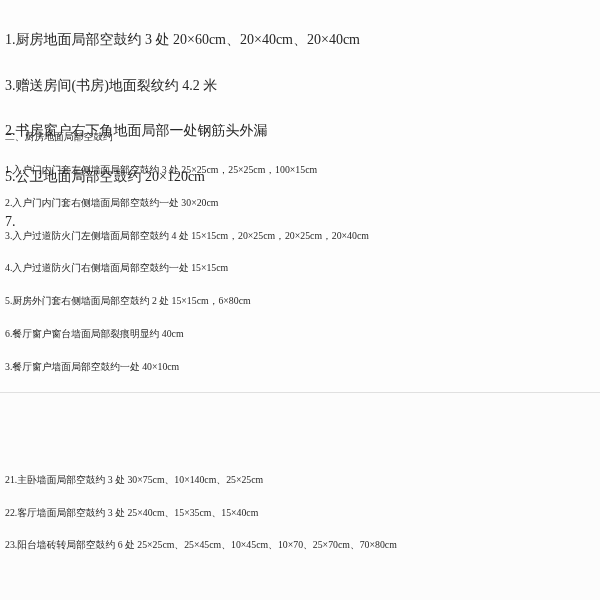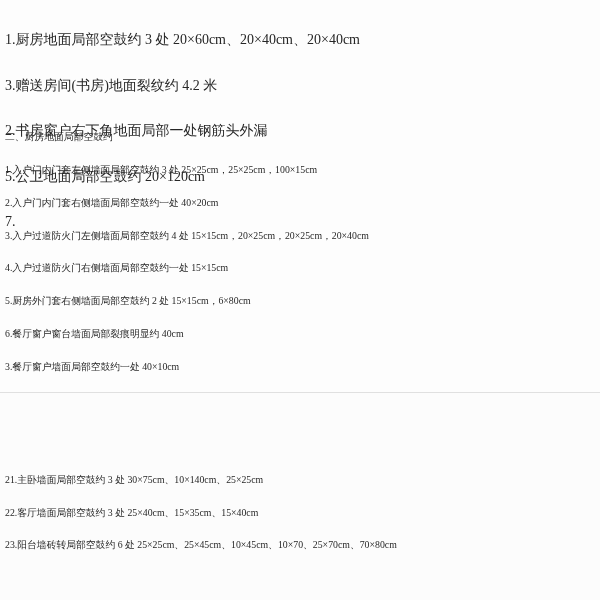--- a/index.html
+++ b/index.html
@@ -56,21 +56,21 @@
     <div class="line">1.厨房地面局部空鼓约 3 处 20×60cm、20×40cm、20×40cm</div>
     <div class="line">3.赠送房间(书房)地面裂纹约 4.2 米</div>
     <div class="line">2.书房窗户右下角地面局部一处钢筋头外漏</div>
     <div class="line">5.公卫地面局部空鼓约 20×120cm</div>
     <div class="line">7.</div>
   </div>
 
   <div class="textblock block-b">
     <div class="line">二、厨房地面局部空鼓约</div>
     <div class="line">1.入户门内门套左侧墙面局部空鼓约 3 处 25×25cm，25×25cm，100×15cm</div>
-    <div class="line">2.入户门内门套右侧墙面局部空鼓约一处 40×20cm</div>
+    <div class="line">2.入户门内门套右侧墙面局部空鼓约一处 30×20cm</div>
     <div class="line">3.入户过道防火门左侧墙面局部空鼓约 4 处 15×15cm，20×25cm，20×25cm，20×40cm</div>
     <div class="line">4.入户过道防火门右侧墙面局部空鼓约一处 15×15cm</div>
     <div class="line">5.厨房外门套右侧墙面局部空鼓约 2 处 15×15cm，6×80cm</div>
     <div class="line">6.餐厅窗户窗台墙面局部裂痕明显约 40cm</div>
     <div class="line">3.餐厅窗户墙面局部空鼓约一处 40×10cm</div>
     <div class="line">8.书房外门套左侧墙面局部空鼓约一处 35×10cm</div>
     <div class="line">9.书房内门套右侧墙面局部多处裂痕</div>
     <div class="line">10 书房窗台墙面局部空鼓约一处 140×45cm</div>
     <div class="line">11.书房内门套左侧局部空鼓约 3 处 40×100cm，40×20cm，35×25cm</div>
     <div class="line">12.次卧内门套左侧墙面局部空鼓约 3 处 20×40cm，15×20cm，20×20cm</div>

